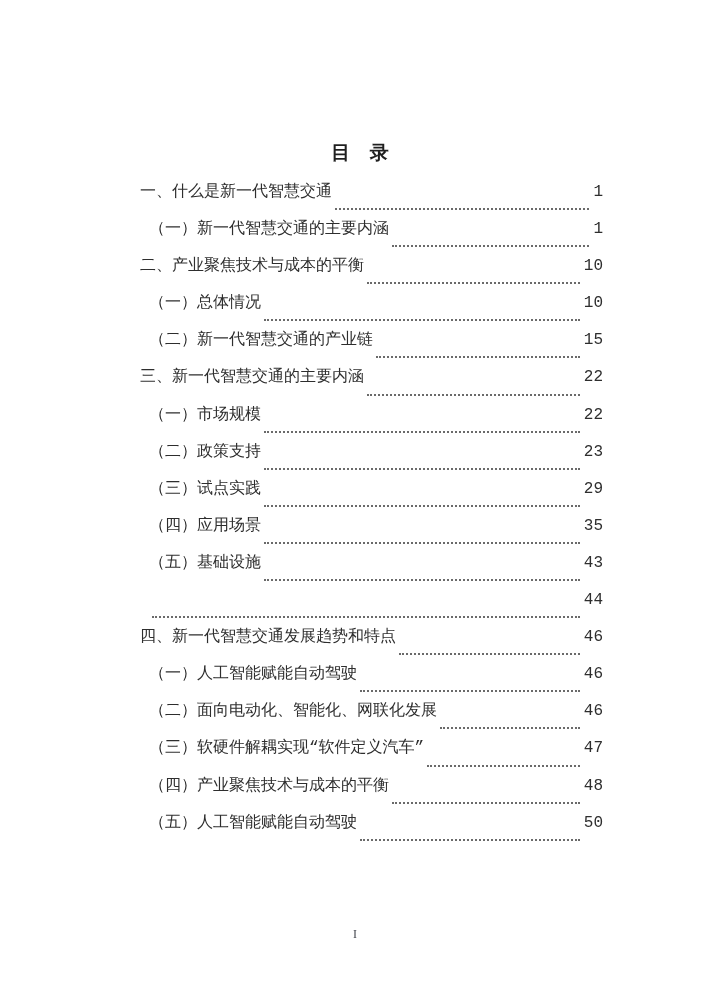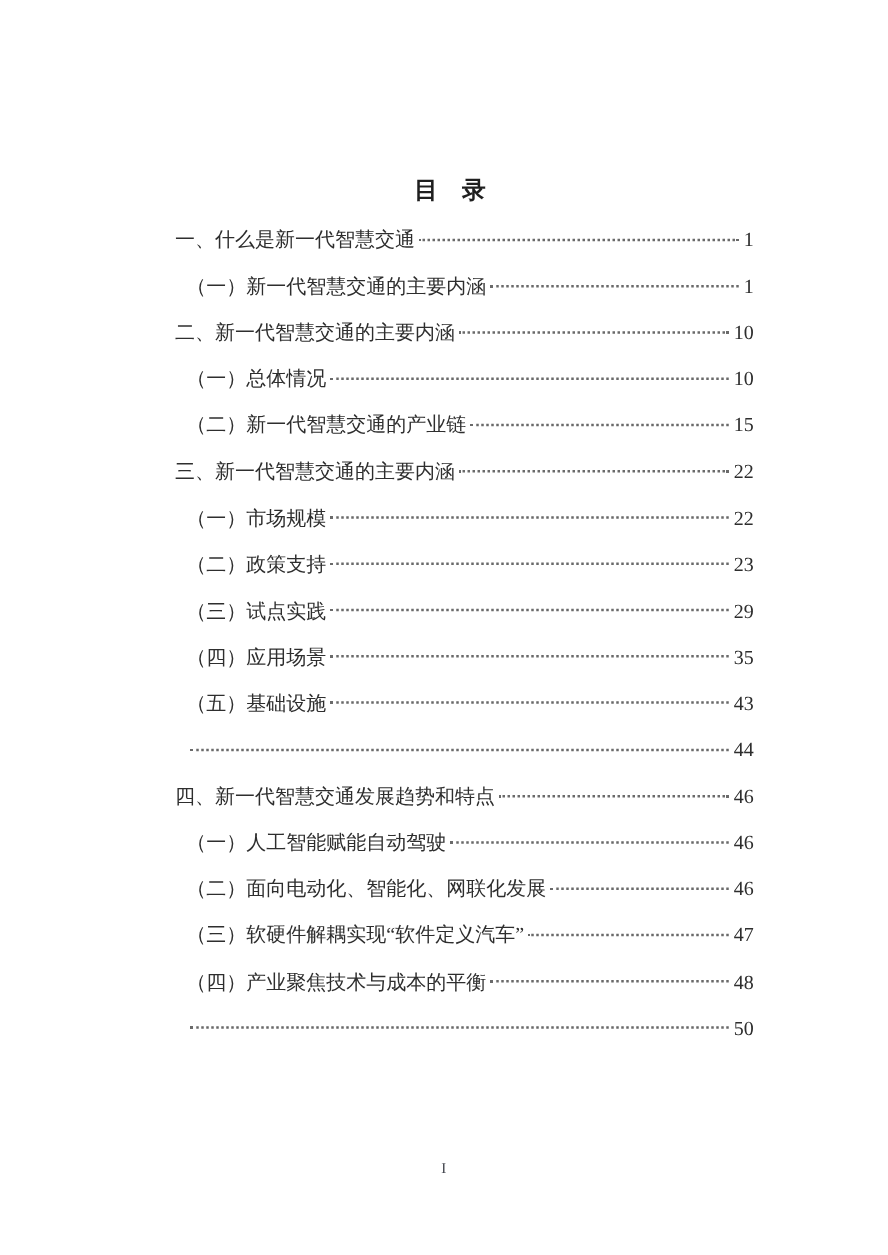--- a/index.html
+++ b/index.html
@@ -30,24 +30,25 @@
     font-size: 19px;
     line-height: 30px;
     text-align: center;
     word-spacing: 14px;
     margin-left: -23px;
     color: #1f1f1f;
   }
   .rows { margin-top: 6px; }
   .row {
     display: flex;
-    align-items: center;
+    align-items: flex-end;
     height: 37.1px;
     font-size: 16px;
     line-height: 37.1px;
+    font-family: Liberation Mono, monospace;
   }
   .row.level-2 { padding-left: 9px; }
   .label { white-space: nowrap; }
   .dots {
     flex: 1;
     min-width: 12px;
     border-bottom: 2px dotted var(--dots);
     margin-left: 3px;
     transform: translateY(-1px);
   }
@@ -82,21 +83,21 @@
 
   <div class="row level-2">
     <span class="label">（一）新一代智慧交通的主要内涵</span>
     <span class="dots"></span>
     <span class="pagenum">1</span>
   </div>
 
 
 
   <div class="row level-1">
-    <span class="label">二、新一代智慧交通的主要内涵</span>
+    <span class="label">二、产业聚焦技术与成本的平衡</span>
     <span class="dots"></span>
     <span class="pagenum">10</span>
   </div>
 
   <div class="row level-2">
     <span class="label">（一）总体情况</span>
     <span class="dots"></span>
     <span class="pagenum">10</span>
   </div>
 
@@ -171,20 +172,21 @@
     <span class="pagenum">47</span>
   </div>
 
   <div class="row level-2">
     <span class="label">（四）产业聚焦技术与成本的平衡</span>
     <span class="dots"></span>
     <span class="pagenum">48</span>
   </div>
 
   <div class="row level-2">
+    <span class="label">（五）人工智能赋能自动驾驶</span>
     <span class="dots"></span>
     <span class="pagenum">50</span>
   </div>
 </div>
   </div>
   <div class="footer">
     <span>I</span>
   </div>
 </div>
 

